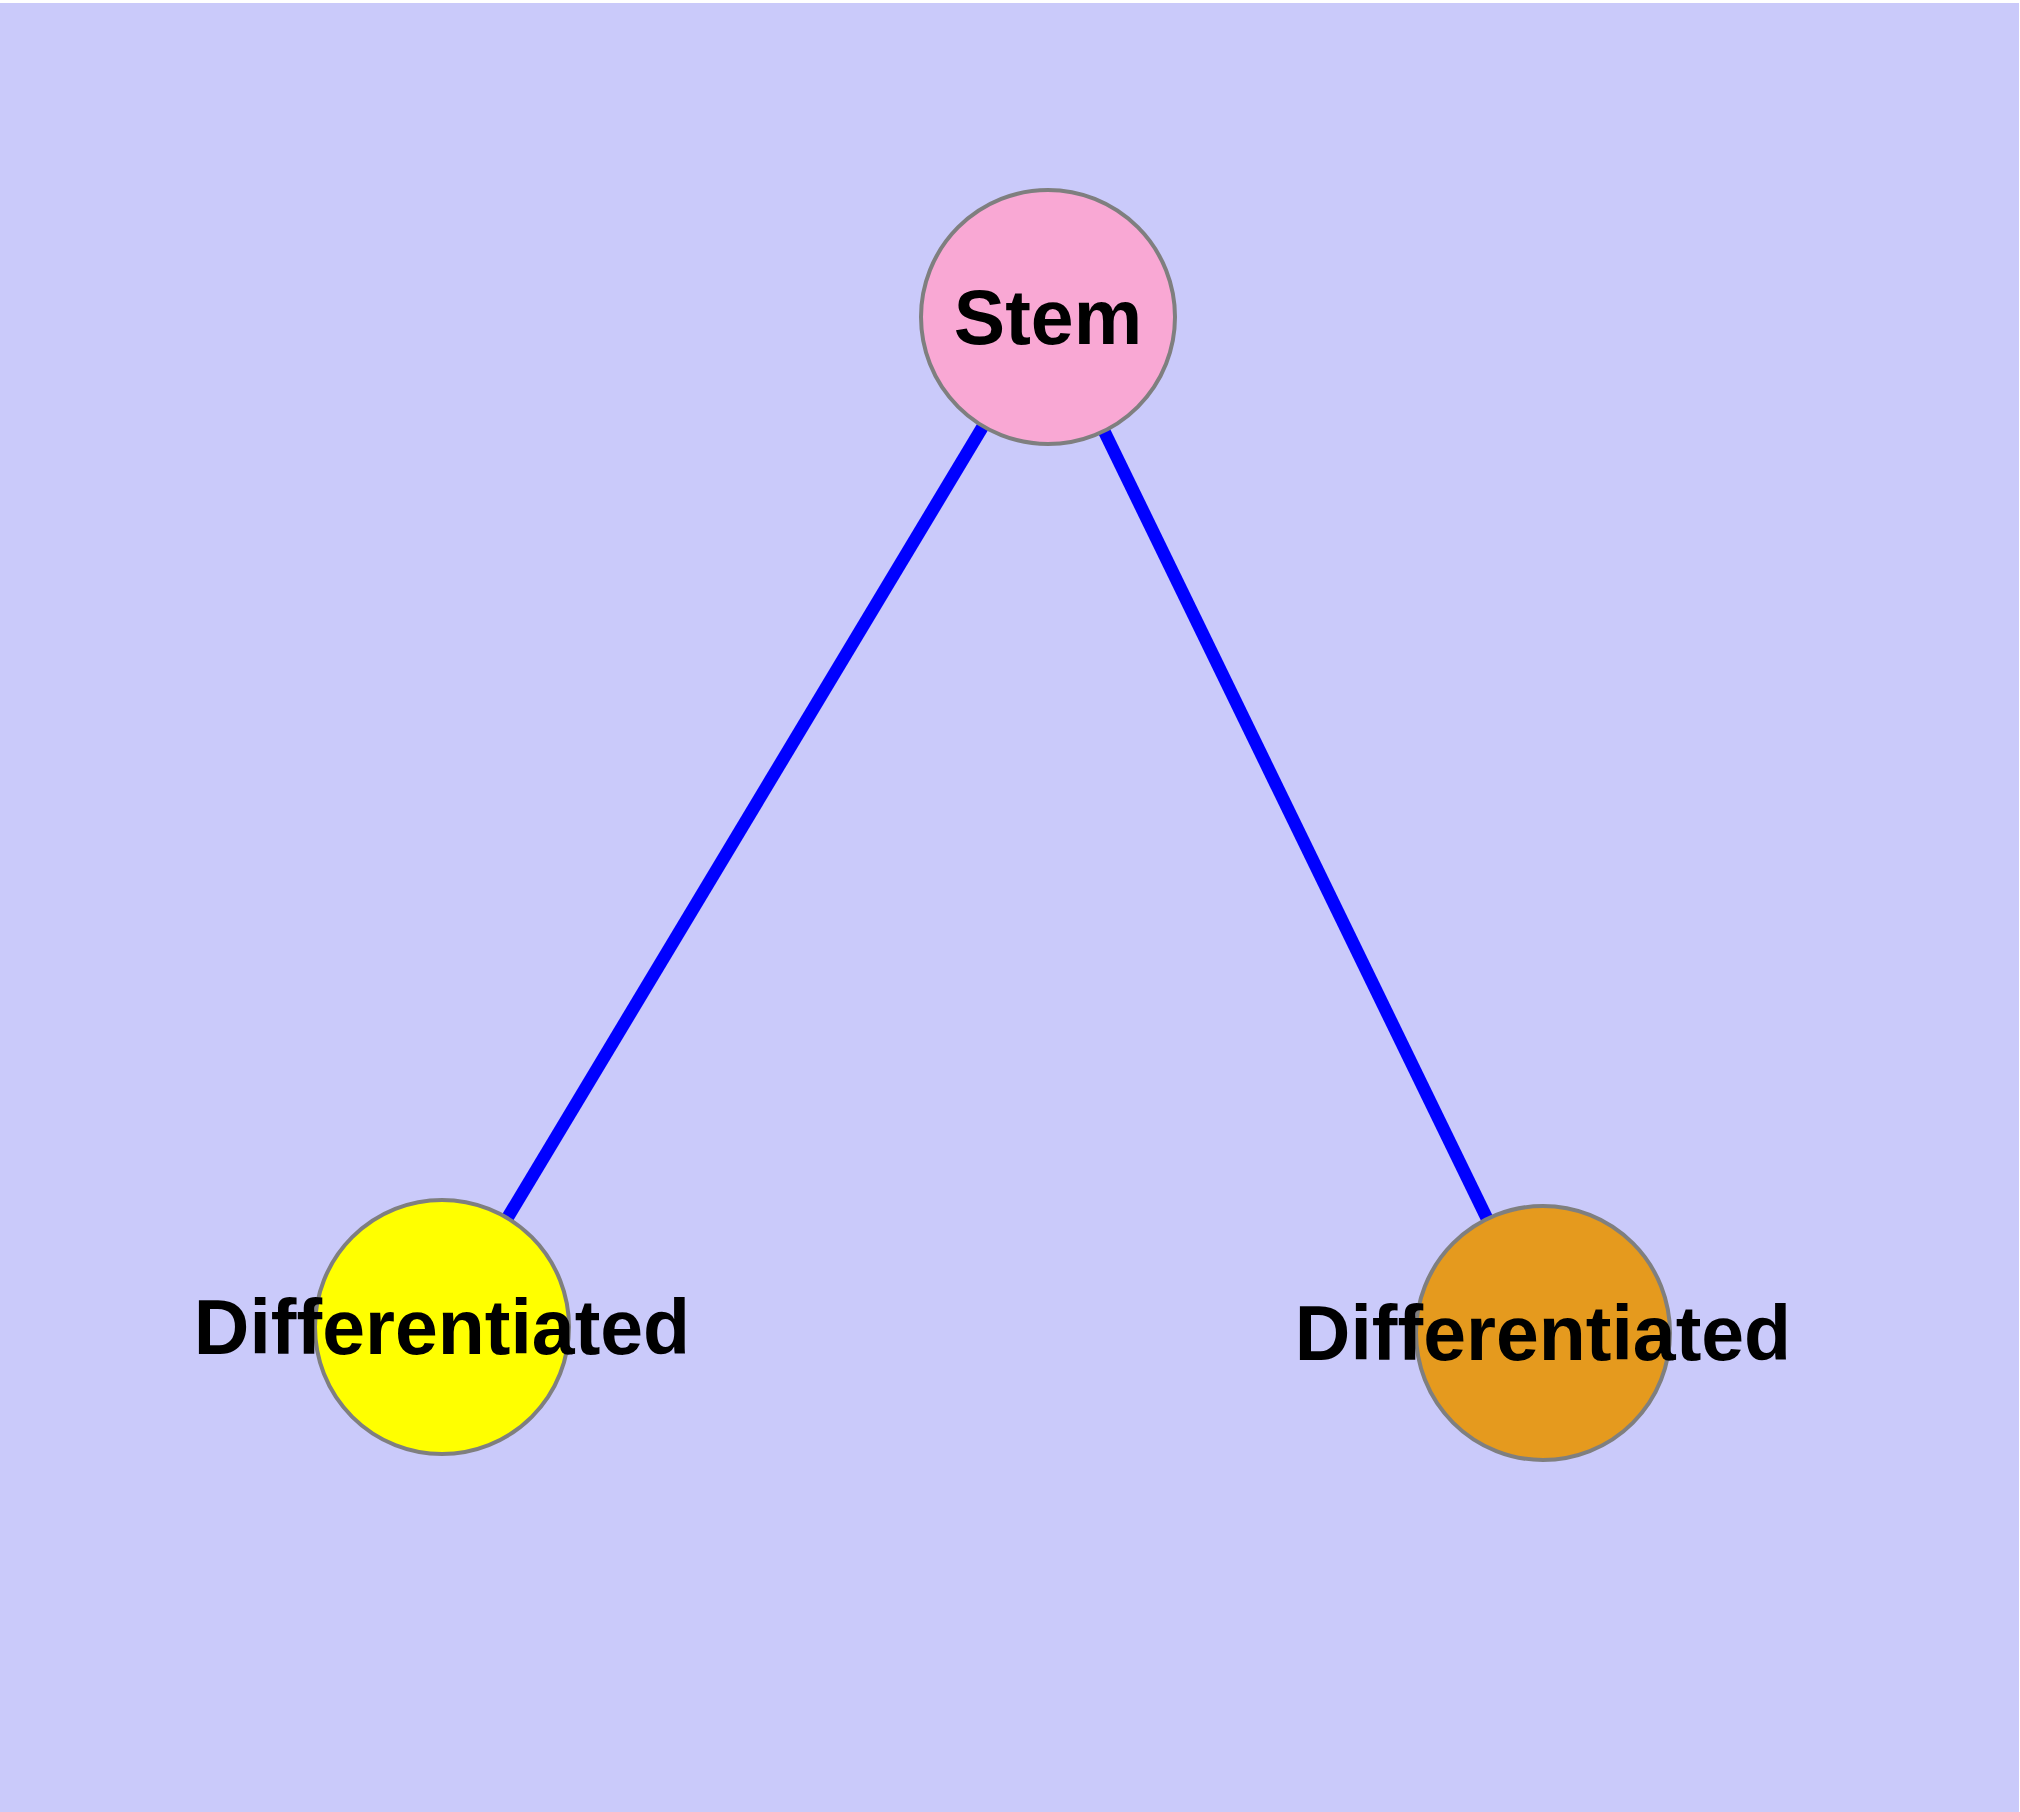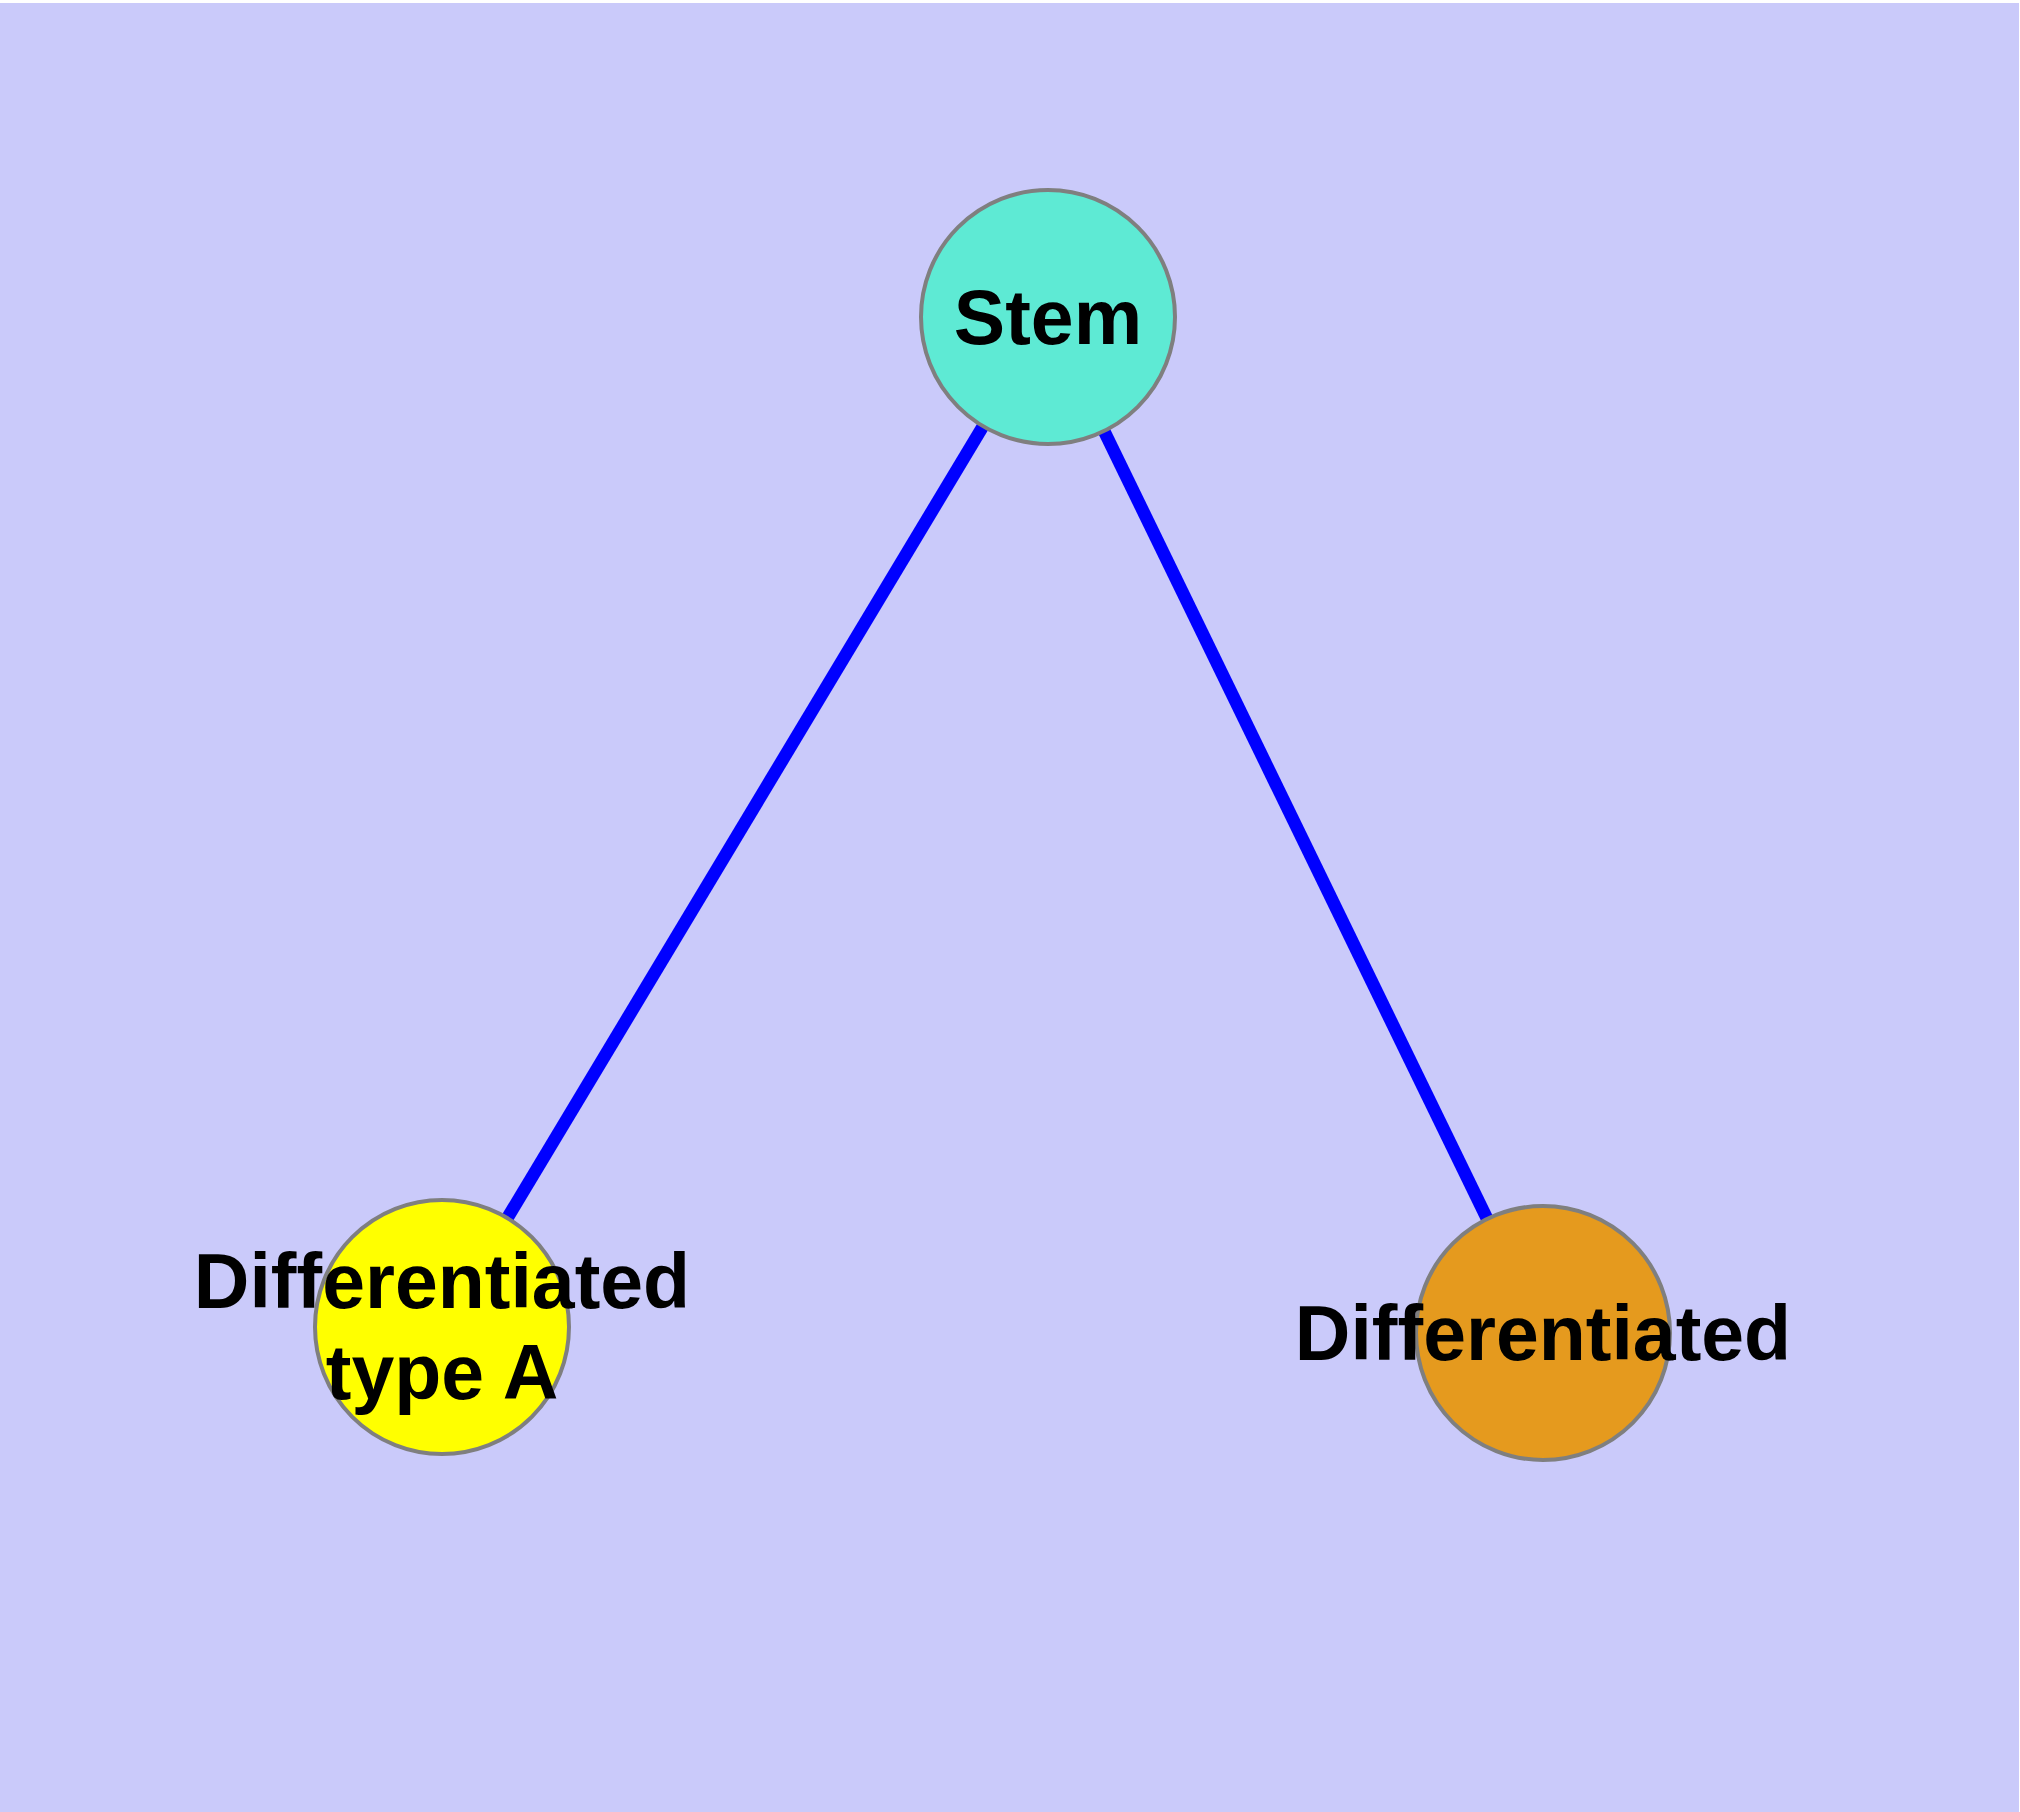--- a/index.html
+++ b/index.html
@@ -57,29 +57,28 @@
 <body>
 
 <div class="page" style="background: rgb(255, 255, 255);">
   <div class="canvas" style="background: rgb(202, 202, 250);"></div>
   <div class="graph-layer">
     <svg class="edges" viewBox="0 0 2384 2138" xmlns="http://www.w3.org/2000/svg">
         <line x1="1237" y1="374" x2="521" y2="1566" stroke="#0000FF" stroke-width="15"></line>
         <line x1="1237" y1="374" x2="1820" y2="1573" stroke="#0000FF" stroke-width="15"></line>
       </svg>
     <div>
-        <div class="node" style="left: 1048px; top: 317px; width: 258px; height: 258px; background: #5eead4; border-color: rgb(127, 127, 127); border-width: 4.2px;">
+        <div class="node" style="left: 1048px; top: 317px; width: 258px; height: 258px; background: #f9a8d4; border-color: rgb(127, 127, 127); border-width: 4.2px;">
           <div class="node-label" style="color: rgb(0, 0, 0);">
             <div>Stem</div>
           </div>
         </div>
         <div class="node" style="left: 442px; top: 1327px; width: 258px; height: 258px; background: rgb(255, 255, 0); border-color: rgb(127, 127, 127); border-width: 4.2px;">
           <div class="node-label" style="color: rgb(0, 0, 0);">
             <div>Differentiated</div>
-            <div>type A</div>
           </div>
         </div>
         <div class="node" style="left: 1543px; top: 1333px; width: 258px; height: 258px; background: rgb(229, 154, 30); border-color: rgb(127, 127, 127); border-width: 4.2px;">
           <div class="node-label" style="color: rgb(0, 0, 0);">
             <div>Differentiated</div>
           </div>
         </div>
       </div>
   </div>
 </div>

